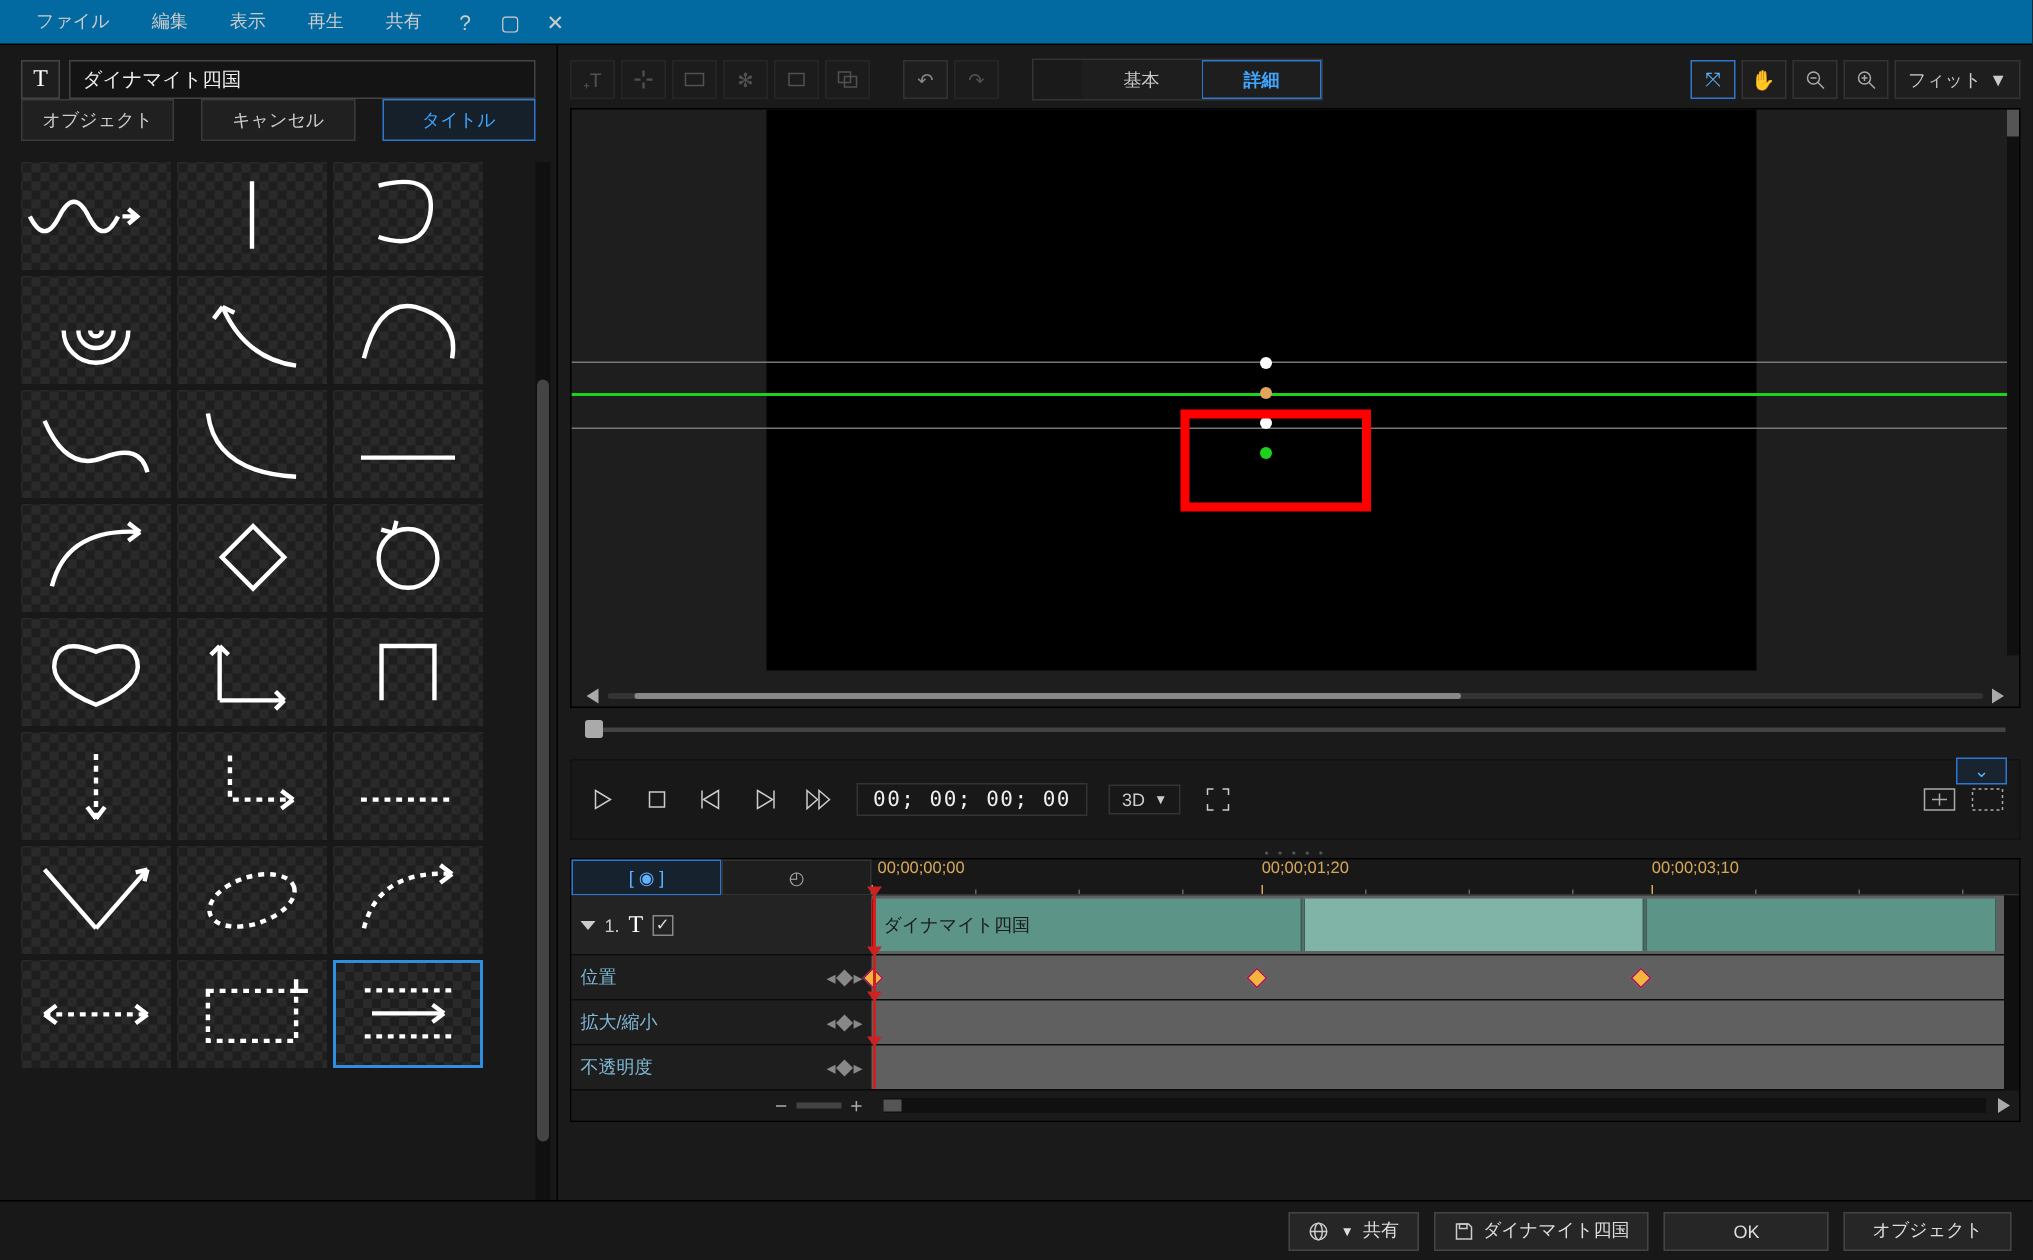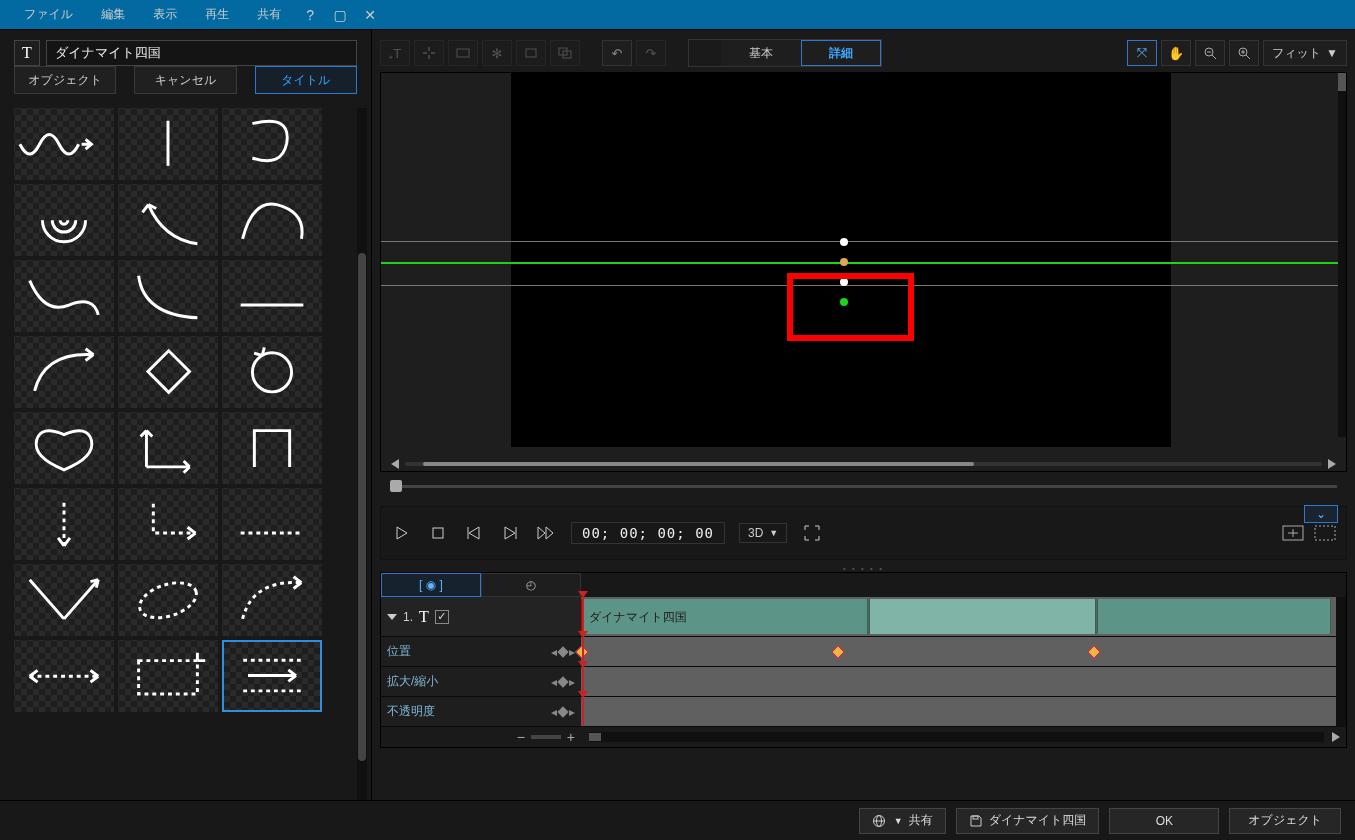--- a/index.html
+++ b/index.html
@@ -477,20 +477,37 @@
 
     <div class="grabber-row">
           <span class="grabber-dots">• • • • •</span>
         </div>
 
     <div class="timeline">
       <div class="tl-header">
         <div class="tl-left-col">
           <div class="tl-key-btn">[ ◉ ]</div>
           <div class="tl-clock">◴</div>
+        </div>
+        <div class="tl-ruler">
+          <span class="ruler-tc" style="left:4px">00;00;00;00</span>
+          <span class="ruler-tc" style="left:34%">00;00;01;20</span>
+          <span class="ruler-tc" style="left:68%">00;00;03;10</span>
+          <span class="ruler-tick" style="left:0"></span>
+              <span class="ruler-tick sm" style="left:9%"></span>
+              <span class="ruler-tick sm" style="left:18%"></span>
+              <span class="ruler-tick sm" style="left:27%"></span>
+          <span class="ruler-tick" style="left:34%"></span>
+              <span class="ruler-tick sm" style="left:43%"></span>
+              <span class="ruler-tick sm" style="left:52%"></span>
+              <span class="ruler-tick sm" style="left:61%"></span>
+          <span class="ruler-tick" style="left:68%"></span>
+              <span class="ruler-tick sm" style="left:77%"></span>
+              <span class="ruler-tick sm" style="left:86%"></span>
+              <span class="ruler-tick sm" style="left:95%"></span>
         </div>
       </div>
 
       <div class="tl-body">
         <div style="flex:1">
 
           <div class="tl-row main">
             <div class="tl-row-left main">
               <span class="tri-down"></span>
               <span class="row-num">1.</span>

